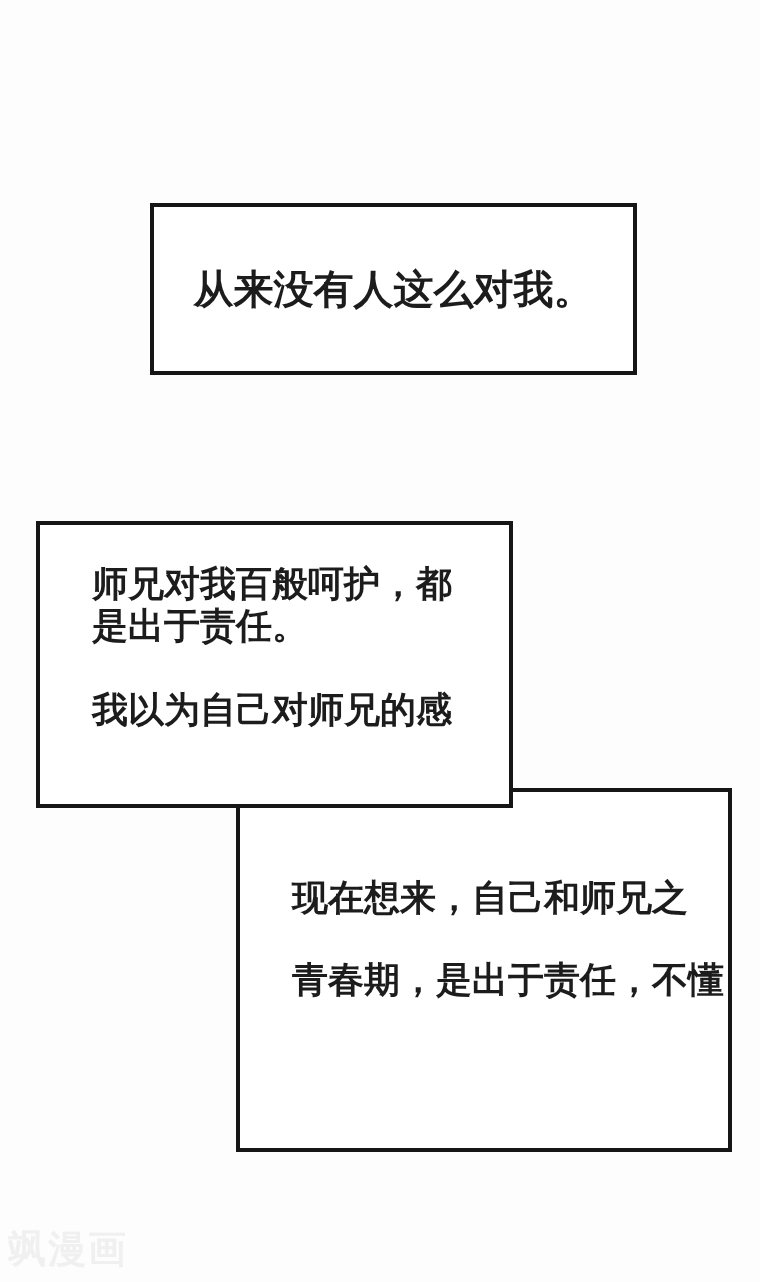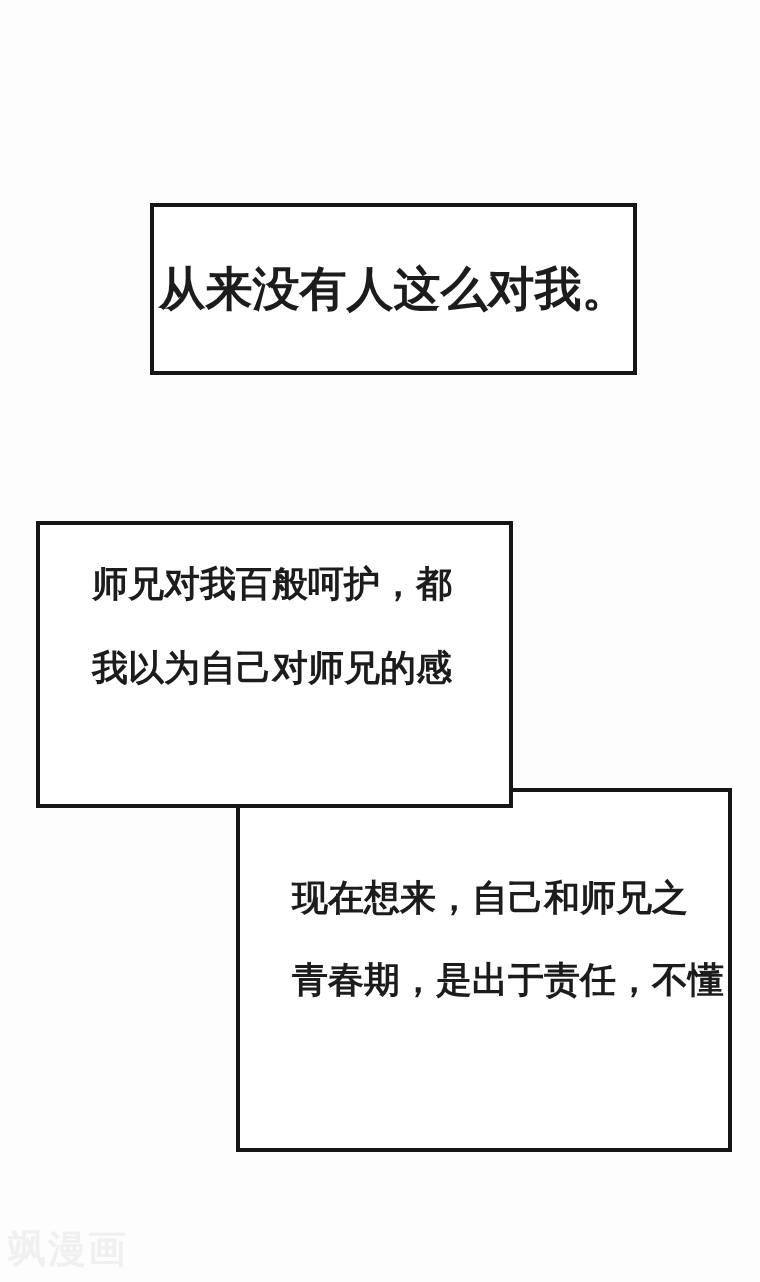--- a/index.html
+++ b/index.html
@@ -19,21 +19,21 @@
     font-weight: 700;
   }
   .panel .text { white-space: nowrap; }
   .line { min-height: 1em; }
 
   .panel-1 {
     left: 150px; top: 203px; width: 487px; height: 172px;
     display: flex; align-items: center; justify-content: center;
     z-index: 1;
   }
-  .panel-1 .text { font-size: 47px; line-height: 48px; text-align: right; }
+  .panel-1 .text { font-size: 40px; line-height: 48px; text-align: right; }
 
   .panel-2 {
     left: 36px; top: 521px; width: 477px; height: 287px;
     padding: 38px 20px 0 52px;
     z-index: 3;
   }
   .panel-2 .text { font-size: 36px; line-height: 42px; }
 
   .panel-3 {
     left: 236px; top: 788px; width: 496px; height: 364px;
@@ -67,20 +67,21 @@
     <div class="text">
         <div class="line">现在想来，自己和师兄之</div>
         <div class="line">&nbsp;</div>
         <div class="line">青春期，是出于责任，不懂</div>
       </div>
   </section>
 
   <section class="panel panel-2">
     <div class="text">
         <div class="line">师兄对我百般呵护，都</div>
+        <div class="line">是出于责任。</div>
         <div class="line">&nbsp;</div>
         <div class="line">我以为自己对师兄的感</div>
       </div>
   </section>
 
   <div class="watermark">飒漫画</div>
 
 </div>
 
 </body></html>

